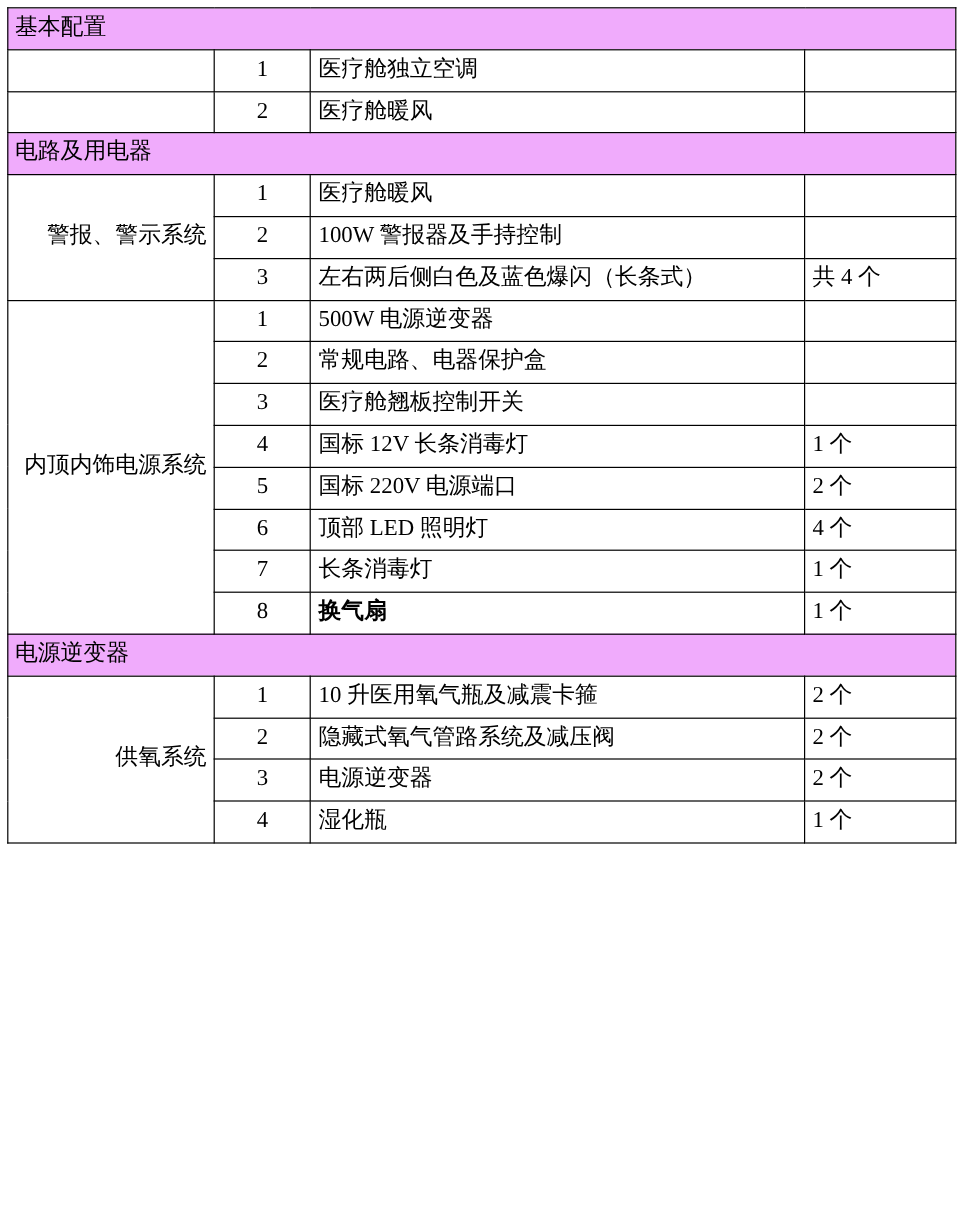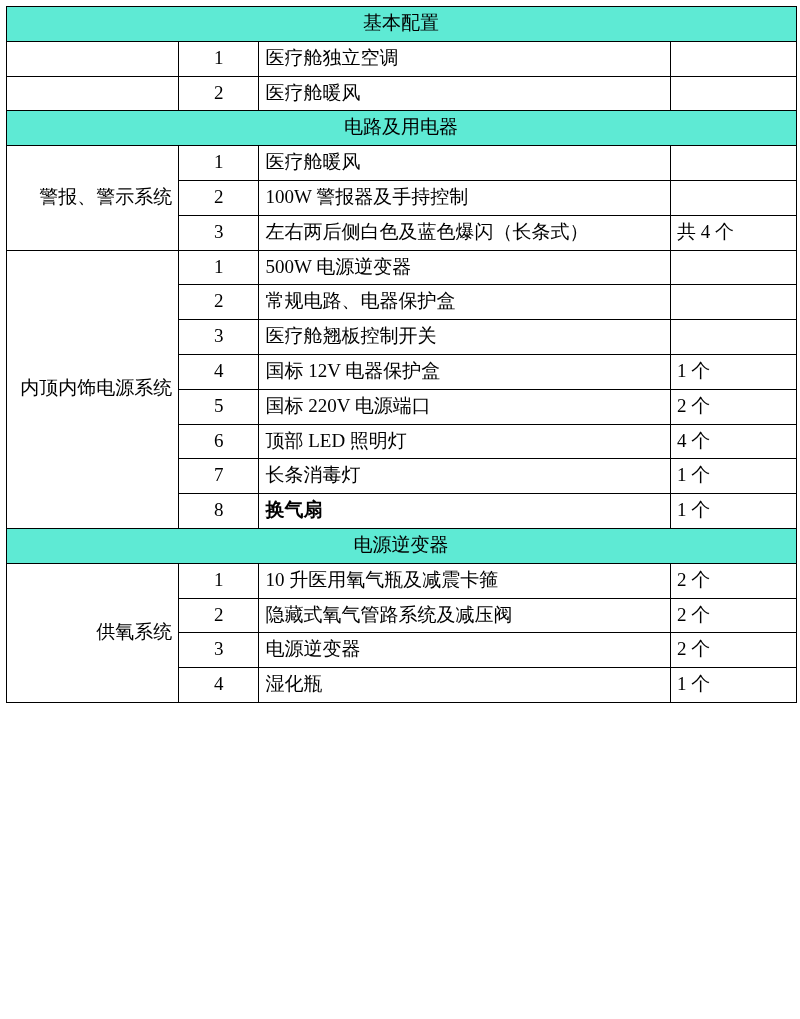--- a/index.html
+++ b/index.html
@@ -28,22 +28,22 @@
   table.spec td {
     border: 1px solid #000000;
     font-size: 19px;
     line-height: 1.2;
     padding: 5px 6px 6px 6px;
     color: #000000;
     vertical-align: middle;
     font-family: "Liberation Serif", "DejaVu Serif", serif;
   }
   .section-head {
-    background: #5eead4;
-    text-align: center;
+    background: #f0abfc;
+    text-align: left;
     font-size: 20px;
     font-weight: normal;
   }
   .col-group {
     width: 172px;
     text-align: right;
   }
   .col-num {
     width: 80px;
     text-align: center;
@@ -131,21 +131,21 @@
         <td class="col-item">常规电路、电器保护盒</td>
         <td class="col-qty"></td>
       </tr>
       <tr>
         <td class="col-num">3</td>
         <td class="col-item">医疗舱翘板控制开关</td>
         <td class="col-qty"></td>
       </tr>
       <tr>
         <td class="col-num">4</td>
-        <td class="col-item">国标 12V 电器保护盒</td>
+        <td class="col-item">国标 12V 长条消毒灯</td>
         <td class="col-qty qty-center">1 个</td>
       </tr>
       <tr>
         <td class="col-num">5</td>
         <td class="col-item">国标 220V 电源端口</td>
         <td class="col-qty qty-center">2 个</td>
       </tr>
       <tr>
         <td class="col-num">6</td>
         <td class="col-item">顶部 LED 照明灯</td>

